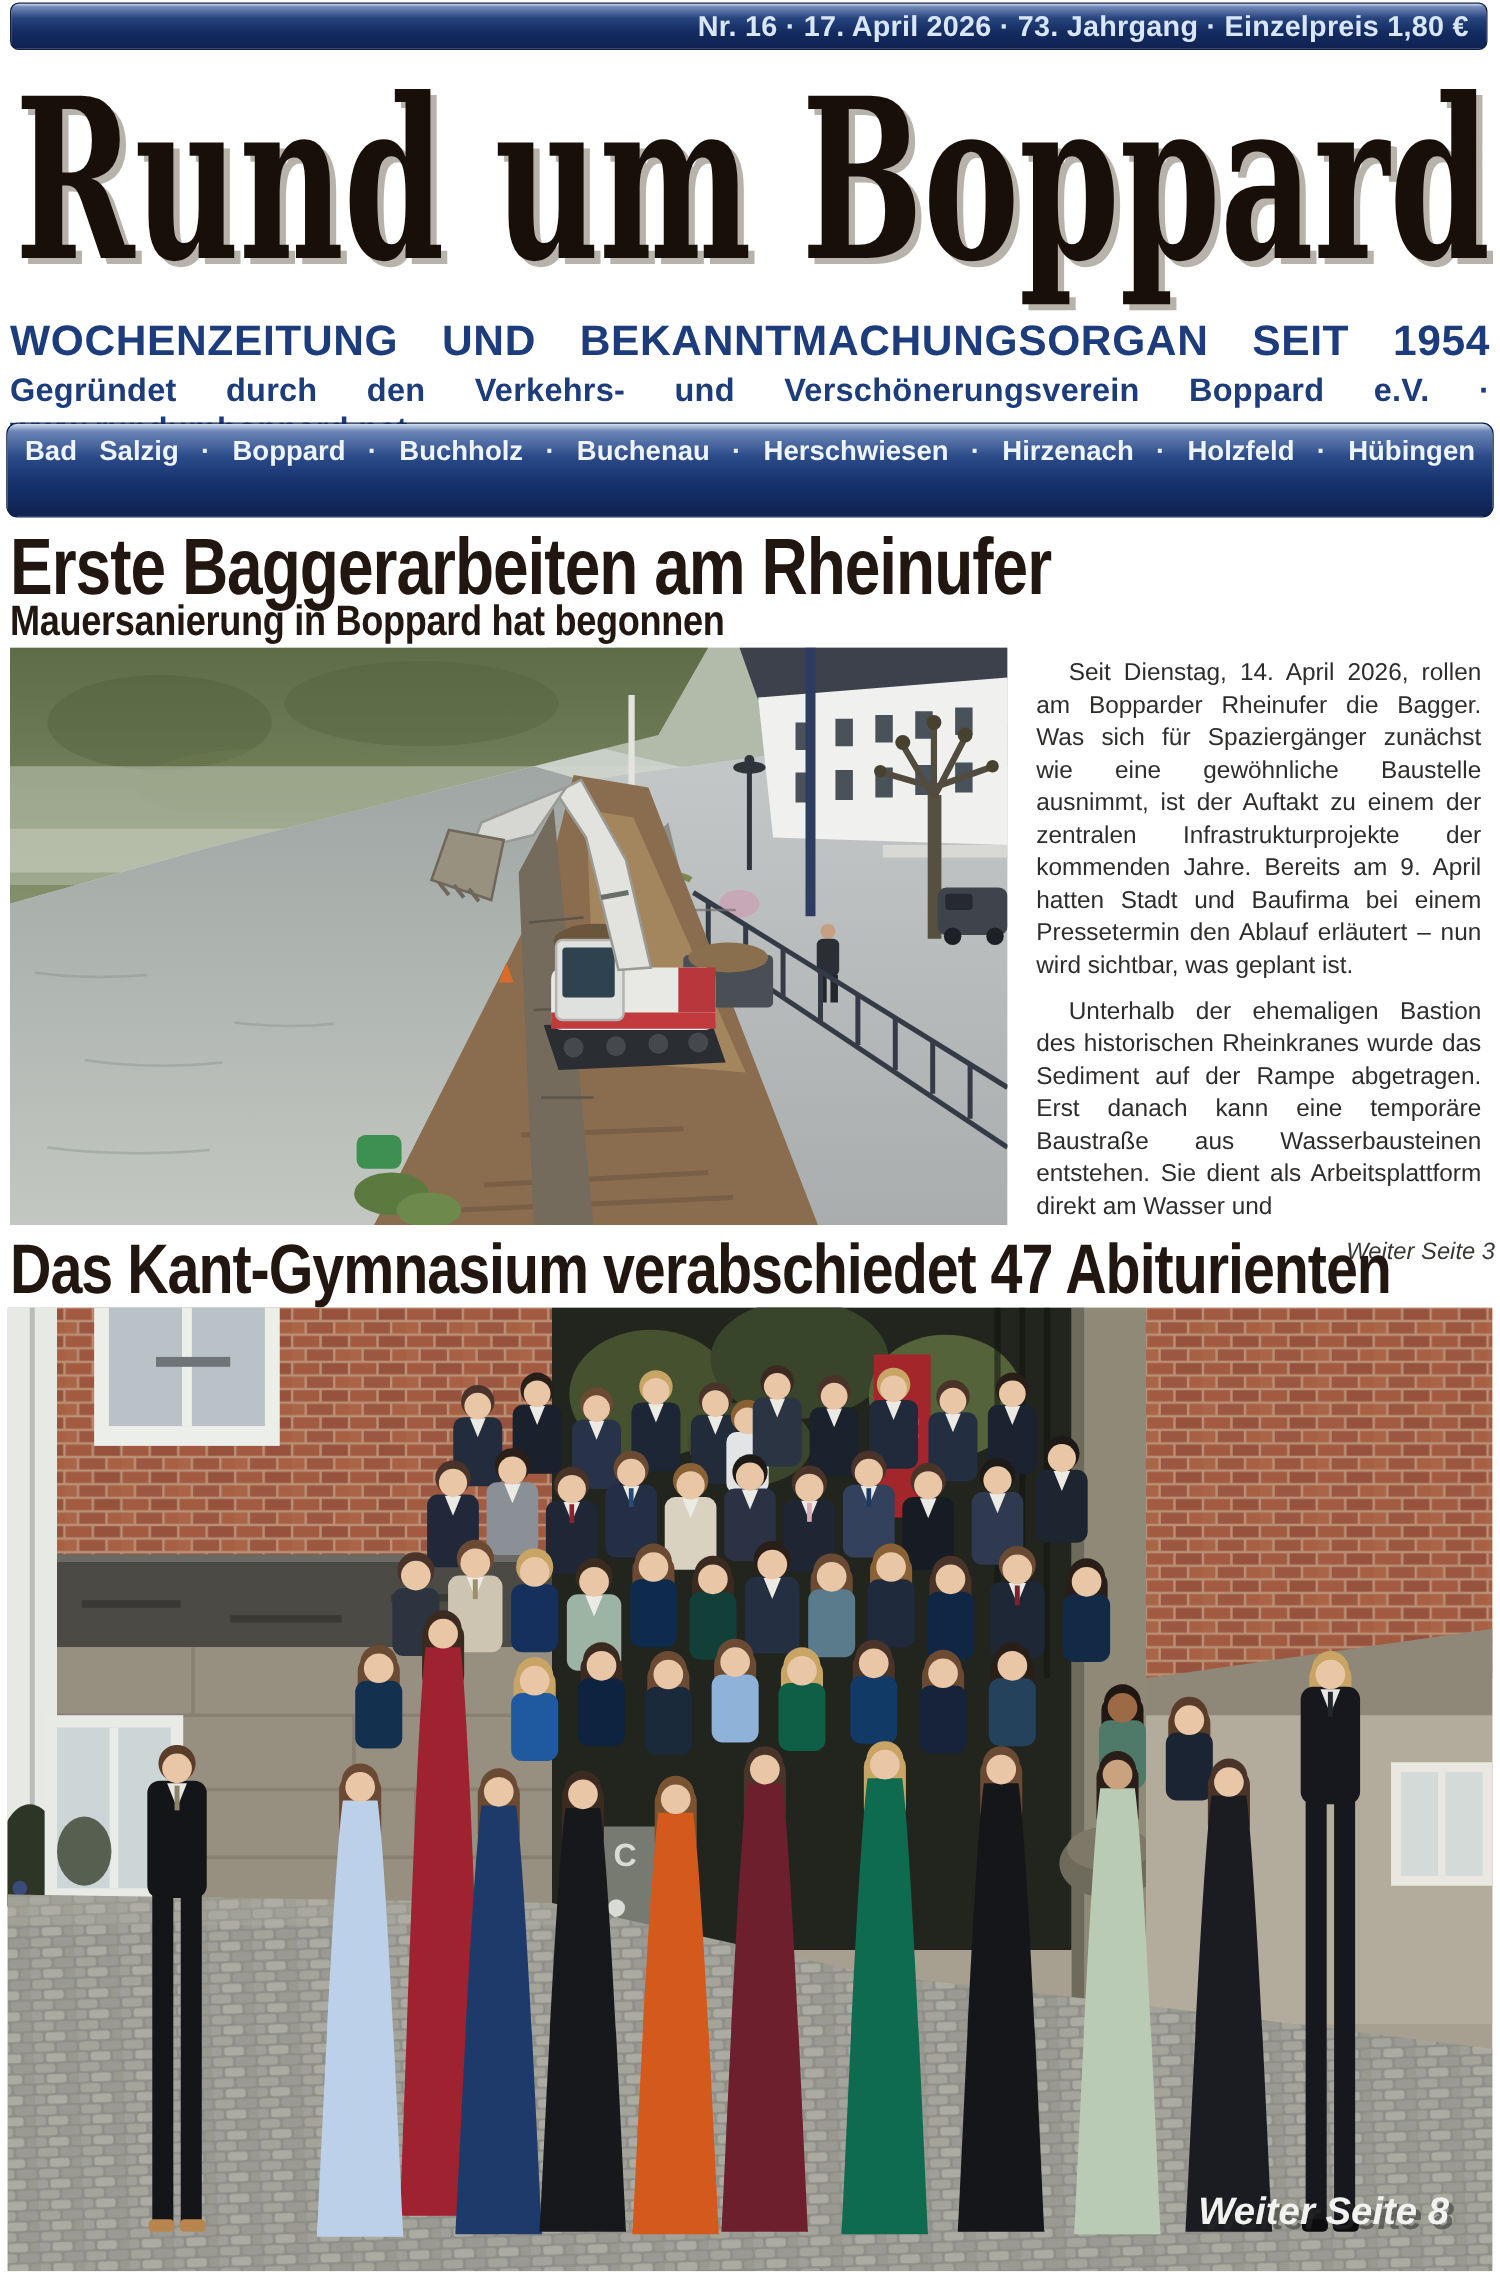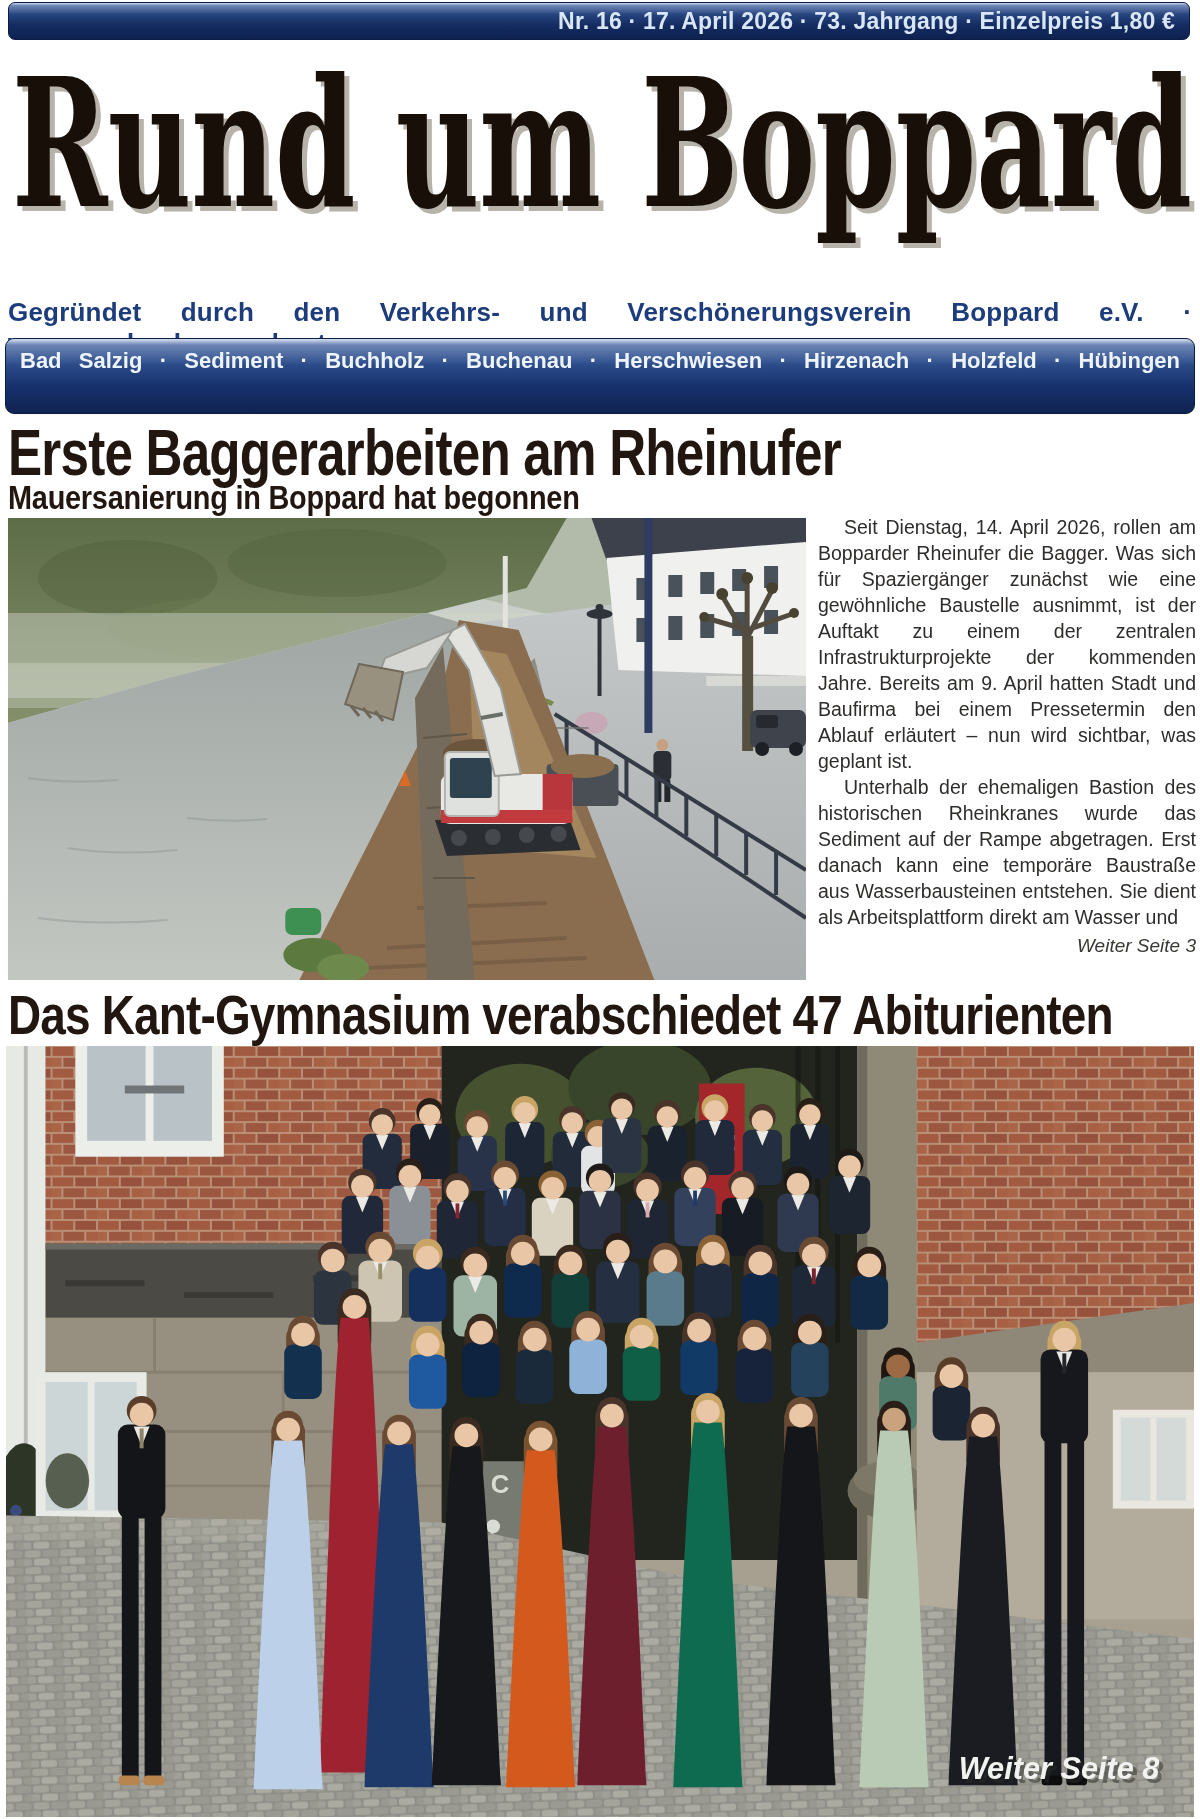--- a/index.html
+++ b/index.html
@@ -45,21 +45,21 @@
   #subheadline1{top:478px;font-size:34px;letter-spacing:-.3px;}
   #subheadline1 .h-squeeze{transform:scaleX(.85);}
   #headline2{top:982px;font-size:56px;letter-spacing:-1px;}
   #headline2 .h-squeeze{transform:scaleX(.82);}
   
   .photo1{position:absolute;left:8px;top:518px;width:798px;height:462px;}
   .article-col{
     position:absolute;left:818px;top:514px;width:378px;height:470px;
     font-size:19.5px;line-height:26px;text-align:justify;color:#2f2d2b;
   }
-  .article-col p{margin:0;text-indent:26px;}
+  .article-col p{margin:11px;text-indent:26px;}
   .crosshead{font-weight:bold;text-indent:0 !important;text-align:left;margin:7px 0 4px 0 !important;color:#26241f;}
   .continuation{margin-top:3px;text-align:right;font-style:italic;font-size:19px;color:#3a3833;}
   
   .photo2{position:absolute;left:6px;top:1046px;width:1188px;height:771px;}
   svg{display:block;}
 </style>
 </head>
 <body>
 
 <div id="page">
@@ -67,24 +67,25 @@
   <div class="issue-bar">
     <span>Nr. 16 · 17. April 2026 · 73. Jahrgang · Einzelpreis 1,80 €</span>
   </div>
 
   <div class="masthead">
     <svg width="1200" height="208" viewBox="0 0 1200 208">
       <text x="12" y="162" font-family="DejaVu Serif, serif" font-weight="bold" font-size="178" fill="#b8b3aa" textLength="1180" lengthAdjust="spacingAndGlyphs" transform="translate(5,5)">Rund um Boppard</text>
       <text x="12" y="162" font-family="DejaVu Serif, serif" font-weight="bold" font-size="178" fill="#181008" textLength="1180" lengthAdjust="spacingAndGlyphs">Rund um Boppard</text>
     </svg>
   </div>
+  <div class="mast-sub mast-sub1">WOCHENZEITUNG UND BEKANNTMACHUNGSORGAN SEIT 1954</div>
   <div class="mast-sub mast-sub2">Gegründet durch den Verkehrs- und Verschönerungsverein Boppard e.V. · www.rundumboppard.net</div>
 
   <div class="region-bar">
-    <div class="region-row">Bad Salzig · Sediment · Buchholz · Buchenau · Herschwiesen · Hirzenach · Holzfeld · Hübingen</div>
+    <div class="region-row">Bad Salzig · Boppard · Buchholz · Buchenau · Herschwiesen · Hirzenach · Holzfeld · Hübingen</div>
   </div>
 
   <div id="headline1" class="headline">
     <span class="h-squeeze">Erste Baggerarbeiten am Rheinufer</span>
   </div>
   <div id="subheadline1" class="headline">
     <span class="h-squeeze">Mauersanierung in Boppard hat begonnen</span>
   </div>
 
   <div class="photo1">

